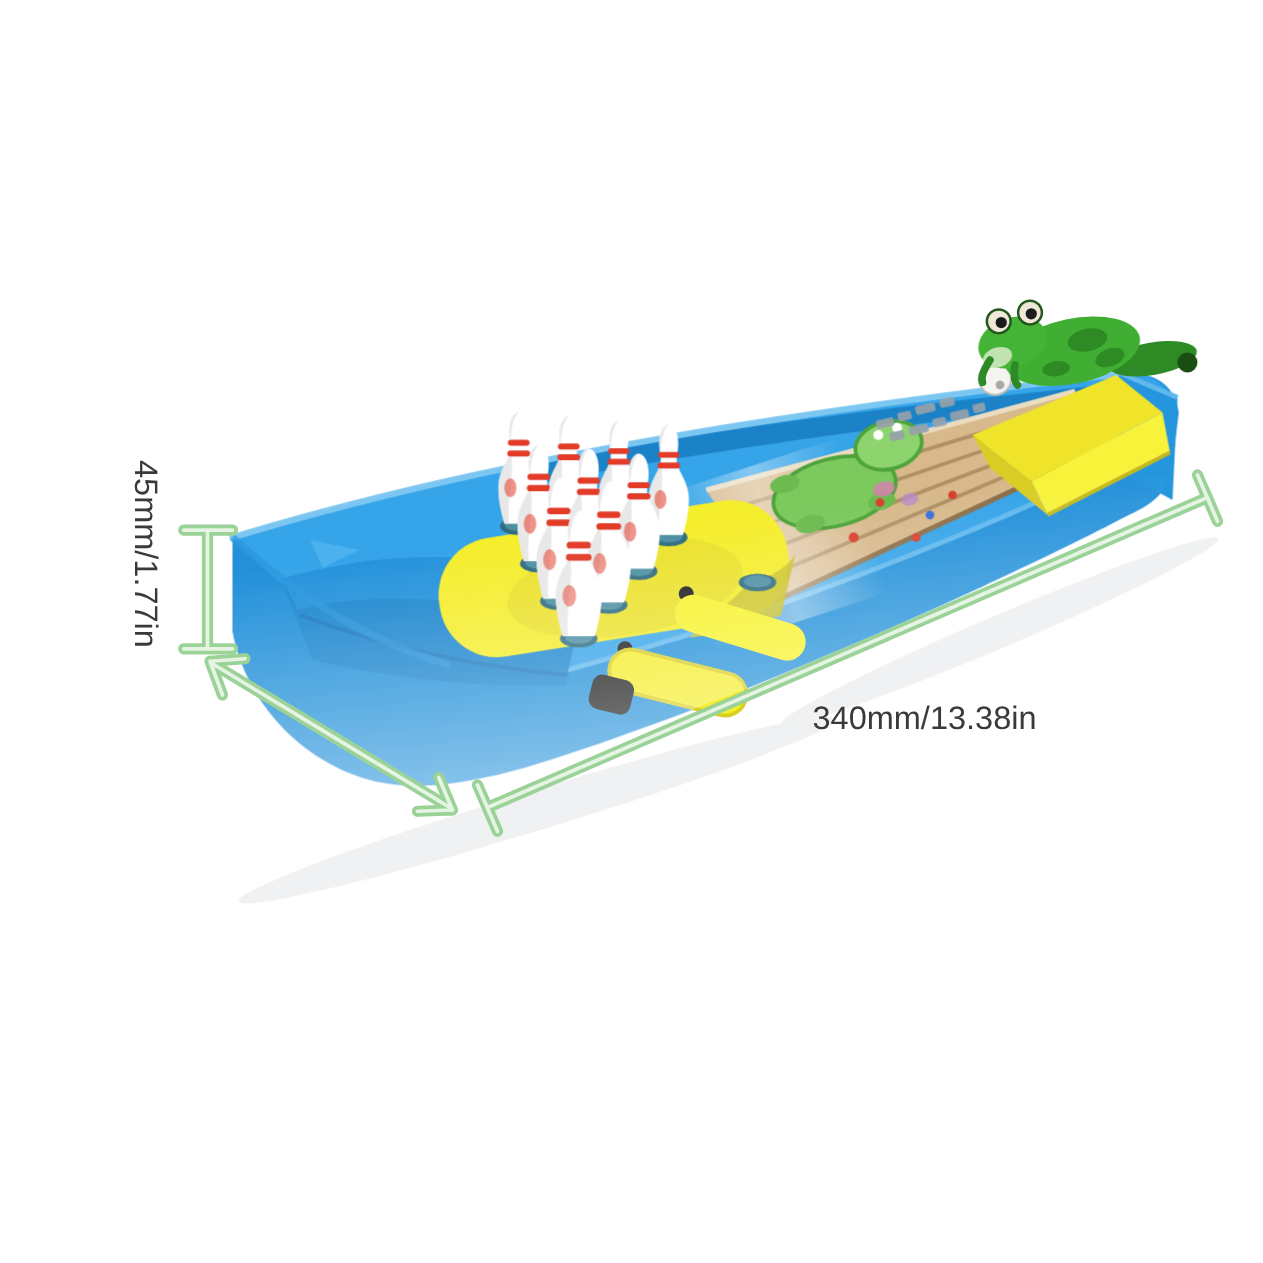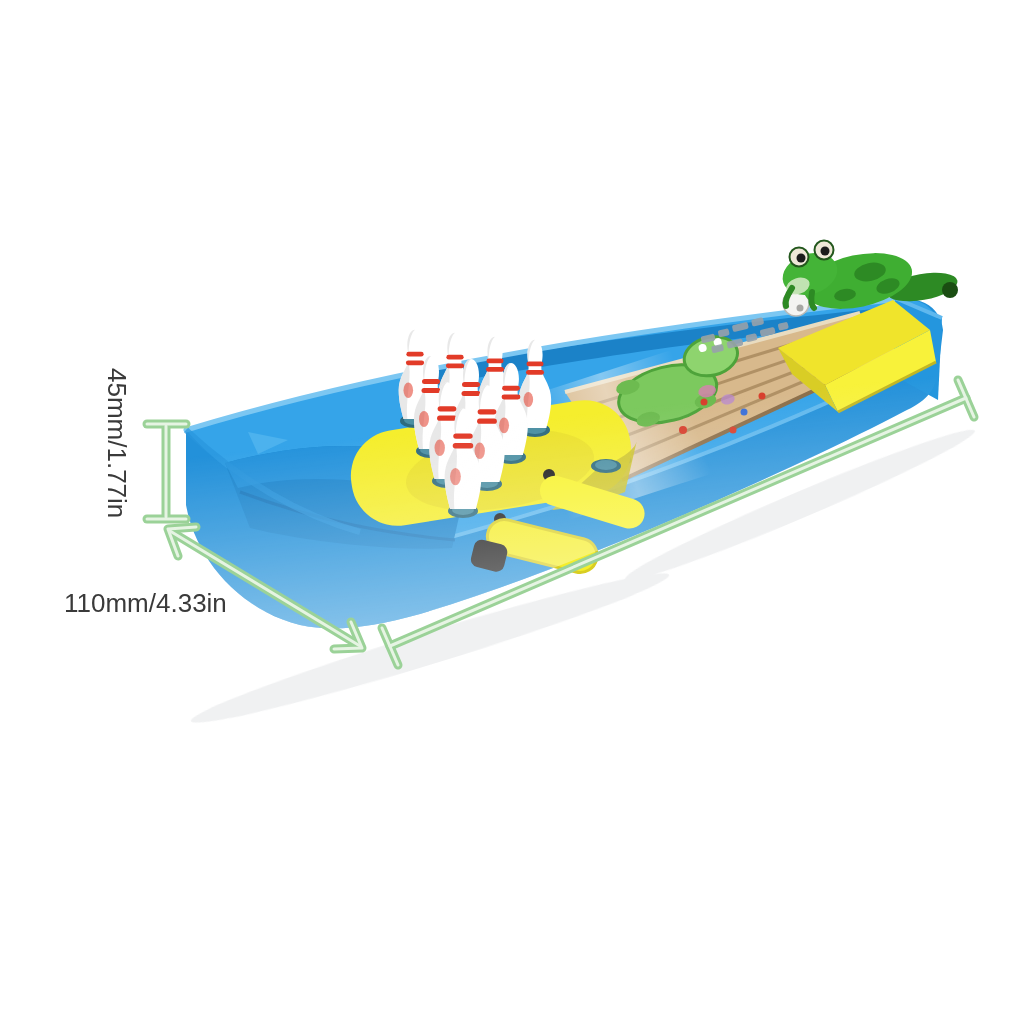--- a/index.html
+++ b/index.html
@@ -267,15 +267,15 @@
       <g stroke="#e6f4e3" stroke-width="3">
         <path d="M390,646 L966,398"></path>
         <path d="M382,628 L398,665"></path>
         <path d="M958,380 L974,417"></path>
       </g>
     </g>
   </svg>
 
   <div class="dim-label dim-label-height">45mm/1.77in</div>
 
-  <div class="dim-label dim-label-depth">110mm/4.33in</div>
-
+
+  <div class="dim-label dim-label-length">340mm/13.38in</div>
 </div>
 
 </body></html>

